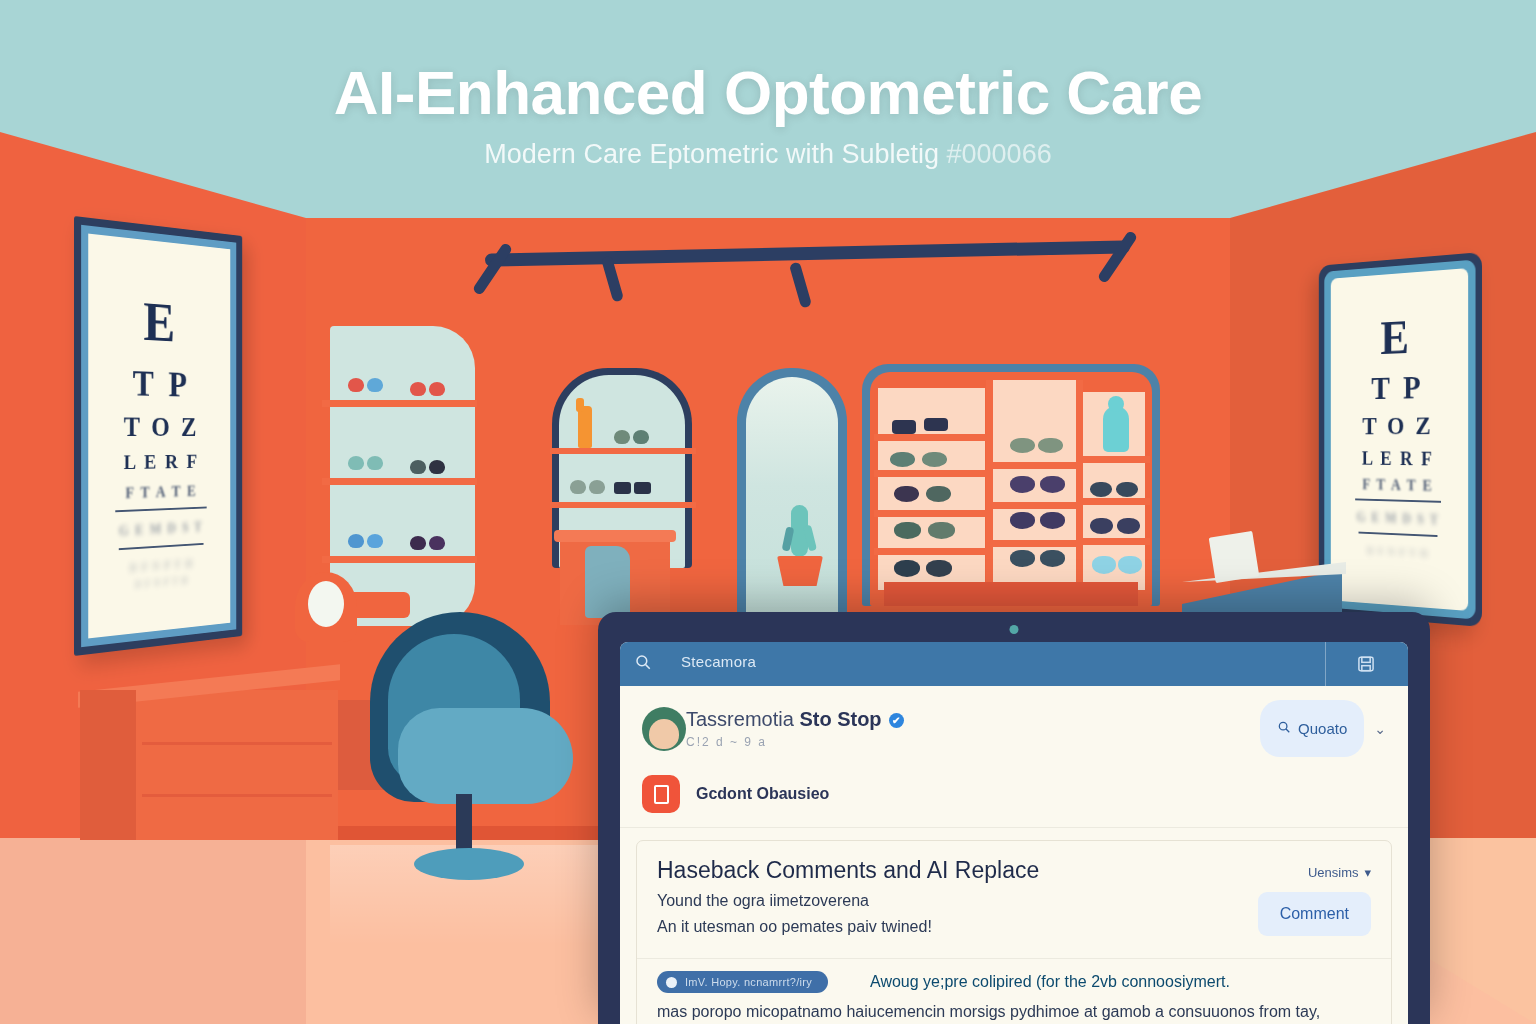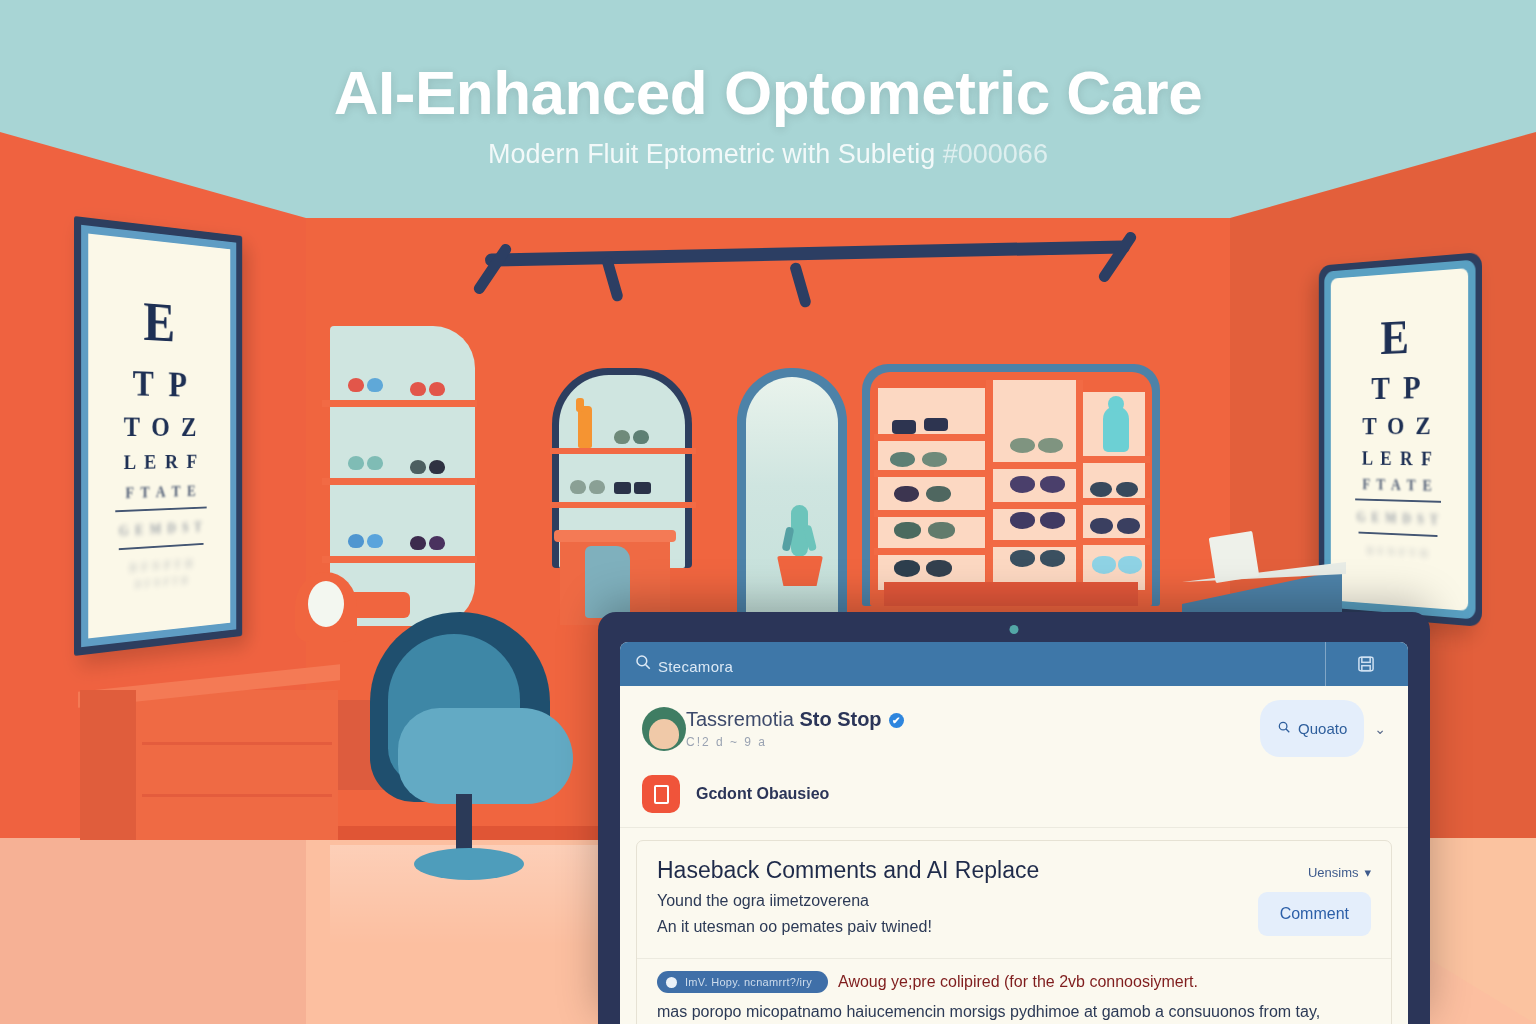--- a/index.html
+++ b/index.html
@@ -154,21 +154,21 @@
   .laptop-shell { position:absolute; inset:0; background:#2b3558; border-radius:18px 18px 0 0;
                   box-shadow:0 -10px 40px rgba(0,0,0,.25); }
   .laptop-cam { position:absolute; left:50%; top:13px; transform:translateX(-50%);
                 width:9px; height:9px; background:#53a7a7; border-radius:50%; }
   .screen { position:absolute; left:22px; top:30px; right:22px; bottom:0;
             background:#fbf9ef; border-radius:8px 8px 0 0; overflow:hidden; }
 
   
   .topbar { height:44px; background:#3e77a8; display:flex; align-items:center;
             padding:0 14px; gap:12px; }
-  .tb-left { display:flex; align-items:flex-end; gap:6px; flex:1; }
+  .tb-left { display:flex; align-items:flex-start; gap:29px; flex:1; }
   .tb-title { color:#dce9f5; font-size:15px; letter-spacing:.3px; }
   .tb-divider { width:1px; height:44px; background:rgba(255,255,255,.35); }
   .tb-right { width:56px; display:flex; align-items:center; justify-content:center; }
 
   
   .prow { display:flex; align-items:center; padding:14px 22px 10px 22px; background:#fbf9ef; }
   .avatar { width:44px; height:44px; border-radius:50%; background:#3f7d63;
             display:flex; align-items:flex-end; justify-content:center; overflow:hidden; flex:0 0 auto; }
   .avatar .face { width:30px; height:30px; border-radius:50% 50% 46% 46%; background:#f0c9a8; margin-bottom:2px; }
   .pname { font-size:20px; color:#2b3558; font-weight:700; }
@@ -201,21 +201,21 @@
   .cline { font-size:16px; color:#2c3a56; margin-bottom:8px; filter:blur(.25px); }
   .comment-btn { background:#e4eefb; border-radius:9px; padding:13px 22px;
                  color:#2c5fa8; font-size:16px; height:fit-content; }
 
   .reply { padding:12px 20px 6px 20px; border-top:1px solid #eceadf; }
   .reply-top { display:flex; align-items:center; gap:10px; flex-wrap:wrap; }
   .tag { display:inline-flex; align-items:center; gap:8px; background:#3f6fa8;
          border-radius:14px; padding:5px 16px 5px 9px; }
   .tag .dot { width:11px; height:11px; border-radius:50%; background:#eaf1f8; flex:0 0 auto; }
   .tag .tagtxt { color:#cddcec; font-size:11px; filter:blur(.5px); letter-spacing:.3px; }
-  .reply-txt { font-size:16px; color:#7f1d1d; filter:blur(.25px); }
+  .reply-txt { font-size:16px; color:#0c4a6e; filter:blur(.25px);margin-left:32px; }
   .reply-para { font-size:16px; color:#2c3a56; margin-top:7px; line-height:1.45; filter:blur(.3px); }
 </style>
 </head>
 <body>
 
 <div class="scene">
 
   <div class="wall-back"></div>
   <div class="room-back"></div>
   <div class="wall-left"></div>
@@ -409,21 +409,21 @@
     <div class="post"></div>
     <div class="base"></div>
   </div>
 
   <div class="rcounter"></div>
   <div class="rcounter-top"></div>
   <div class="rdevice"></div>
 
   <div class="title-wrap">
     <div class="title">AI-Enhanced Optometric Care</div>
-    <div class="subtitle"><span>Modern Fluit Eptometric with Subletig </span><span class="accent">#000066</span></div>
+    <div class="subtitle"><span>Modern Care Eptometric with Subletig </span><span class="accent">#000066</span></div>
   </div>
 
   <div class="laptop">
     <div class="laptop-shell"></div>
     <div class="laptop-cam"></div>
 
     <div class="screen">
 
       <div class="topbar">
         <div class="tb-left">

